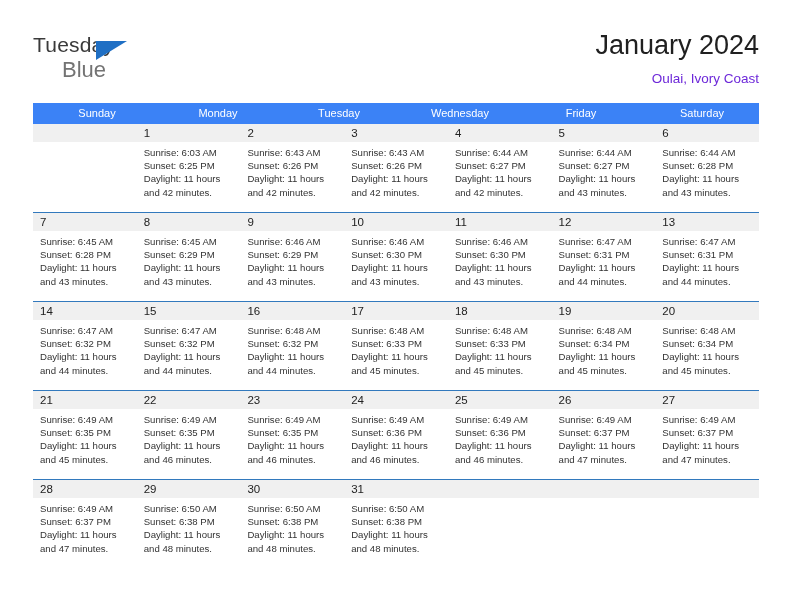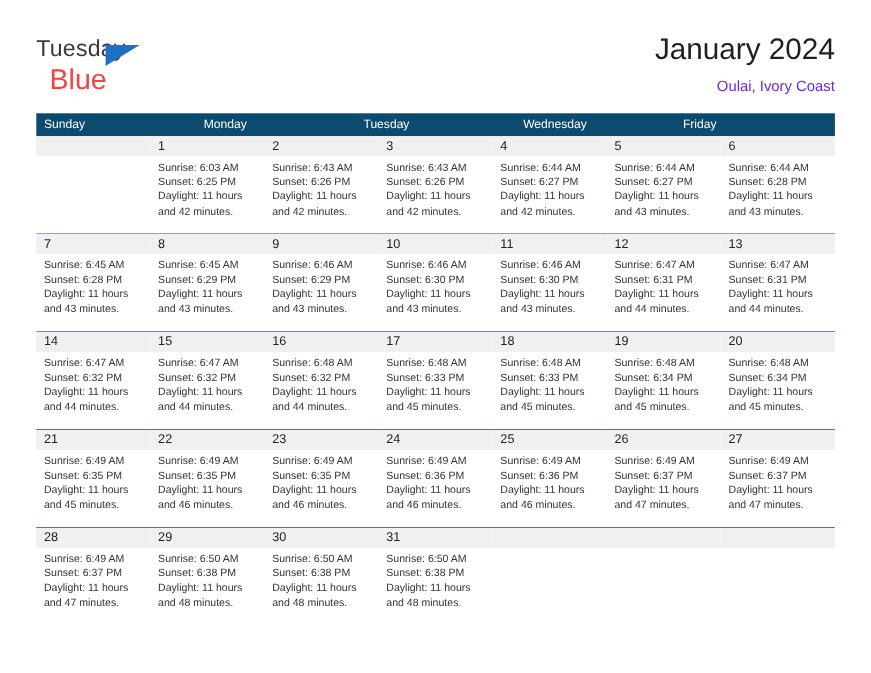--- a/index.html
+++ b/index.html
@@ -48,24 +48,24 @@
     position: absolute;
     left: 63px;
     top: 8px;
     width: 0;
     height: 0;
     border-left: 31px solid #1f6fc4;
     border-bottom: 19px solid transparent;
   }
   .logo-blue {
     position: absolute;
-    left: 12px;
+    left: 29px;
     top: 24px;
-    font-size: 26px;
-    color: #ef4444;
+    font-size: 22px;
+    color: #737373;
     font-family: "Liberation Sans", sans-serif;
   }
 
   .title-block {
     position: absolute;
     right: 33px;
     top: 28px;
     text-align: right;
   }
   .cal-title {
@@ -86,22 +86,23 @@
   
   .calendar {
     position: absolute;
     left: 33px;
     top: 103px;
     width: 726px;
   }
   .weekhead {
     display: flex;
     width: 100%;
-    background: #0c4a6e;
+    background: #3b82f6;
     height: 21px;
+    text-align: center;
   }
   .weekhead .dow {
     flex: 1 1 0;
     color: #ffffff;
     font-size: 11px;
     line-height: 21px;
     padding-left: 7px;
     box-sizing: border-box;
     white-space: nowrap;
   }
@@ -161,20 +162,21 @@
 
   </div>
 
   <div class="calendar">
     <div class="weekhead" id="weekhead">
         <div class="dow">Sunday</div>
         <div class="dow">Monday</div>
         <div class="dow">Tuesday</div>
         <div class="dow">Wednesday</div>
         <div class="dow">Friday</div>
+        <div class="dow">Saturday</div>
       </div>
     <div id="weeks-container">
         <div class="week first">
           <div class="daycell empty">
             <div class="datebar">
               <div class="datenum"></div>
             </div>
             <div class="info"></div>
           </div>
           <div class="daycell">

